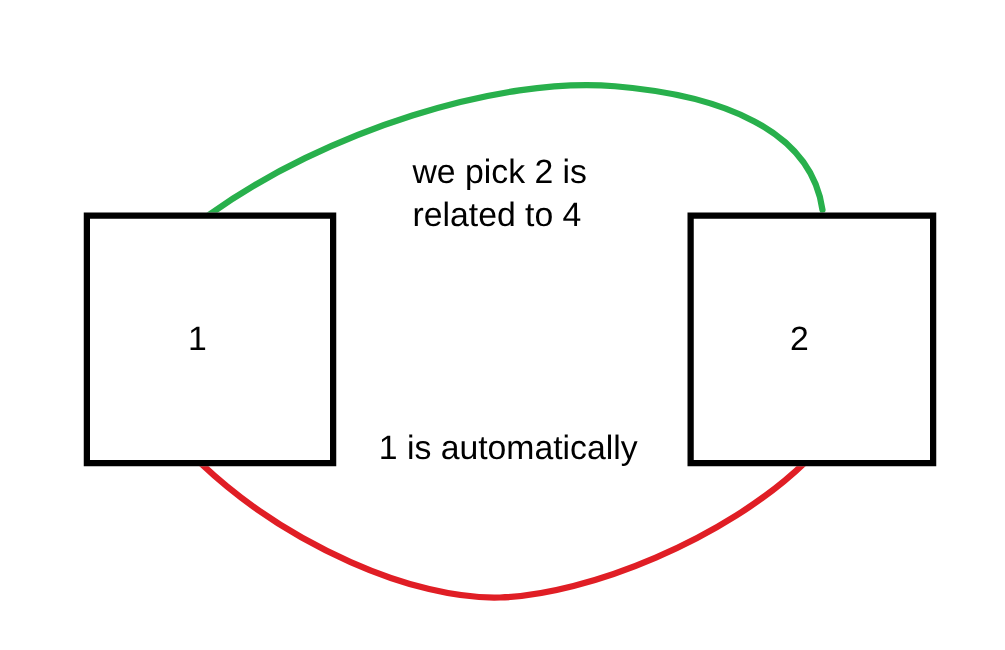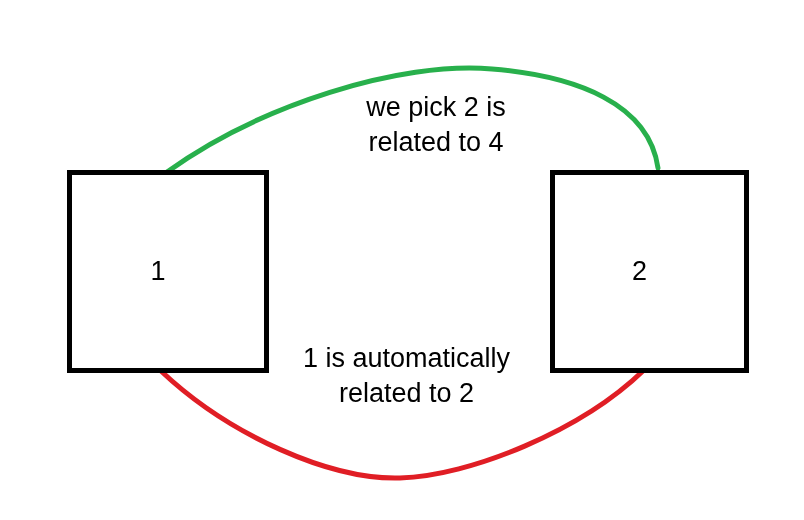--- a/index.html
+++ b/index.html
@@ -37,28 +37,27 @@
     transform: translateX(-10px);
   }
   .edge-label {
     position: absolute;
     font-size: 27px;
     line-height: 35px;
     white-space: nowrap;
   }
   .edge-label-top {
     left: 330px;
-    top: 90px;
+    top: 120px;
     width: 212px;
-    text-align: center;
   }
   .edge-label-bottom {
     left: 303px;
     top: 341px;
-    text-align: center;
+    text-align: right;
   }
 </style>
 </head>
 <body>
 
 <div class="canvas">
 
   <svg class="edges" width="804" height="520" viewBox="0 0 804 520">
     <path d="M 167 172 C 260 105 400 61 492 69 C 577 76 649 104 658 168" fill="none" stroke-width="5" stroke-linecap="round" stroke="#28b04c"></path>
     <path d="M 161 371 C 230 436 331 480 400 478 C 470 476 581 431 644 370" fill="none" stroke-width="5" stroke-linecap="round" stroke="#e01e25"></path>
@@ -72,16 +71,15 @@
     <span class="node-label">2</span>
   </div>
 
   <div class="edge-label edge-label-top">
     <div>we pick 2 is</div>
     <div>related to 4</div>
   </div>
 
   <div class="edge-label edge-label-bottom">
     <div>1 is automatically</div>
-    <div>related to 2</div>
   </div>
 
 </div>
 
 </body></html>

